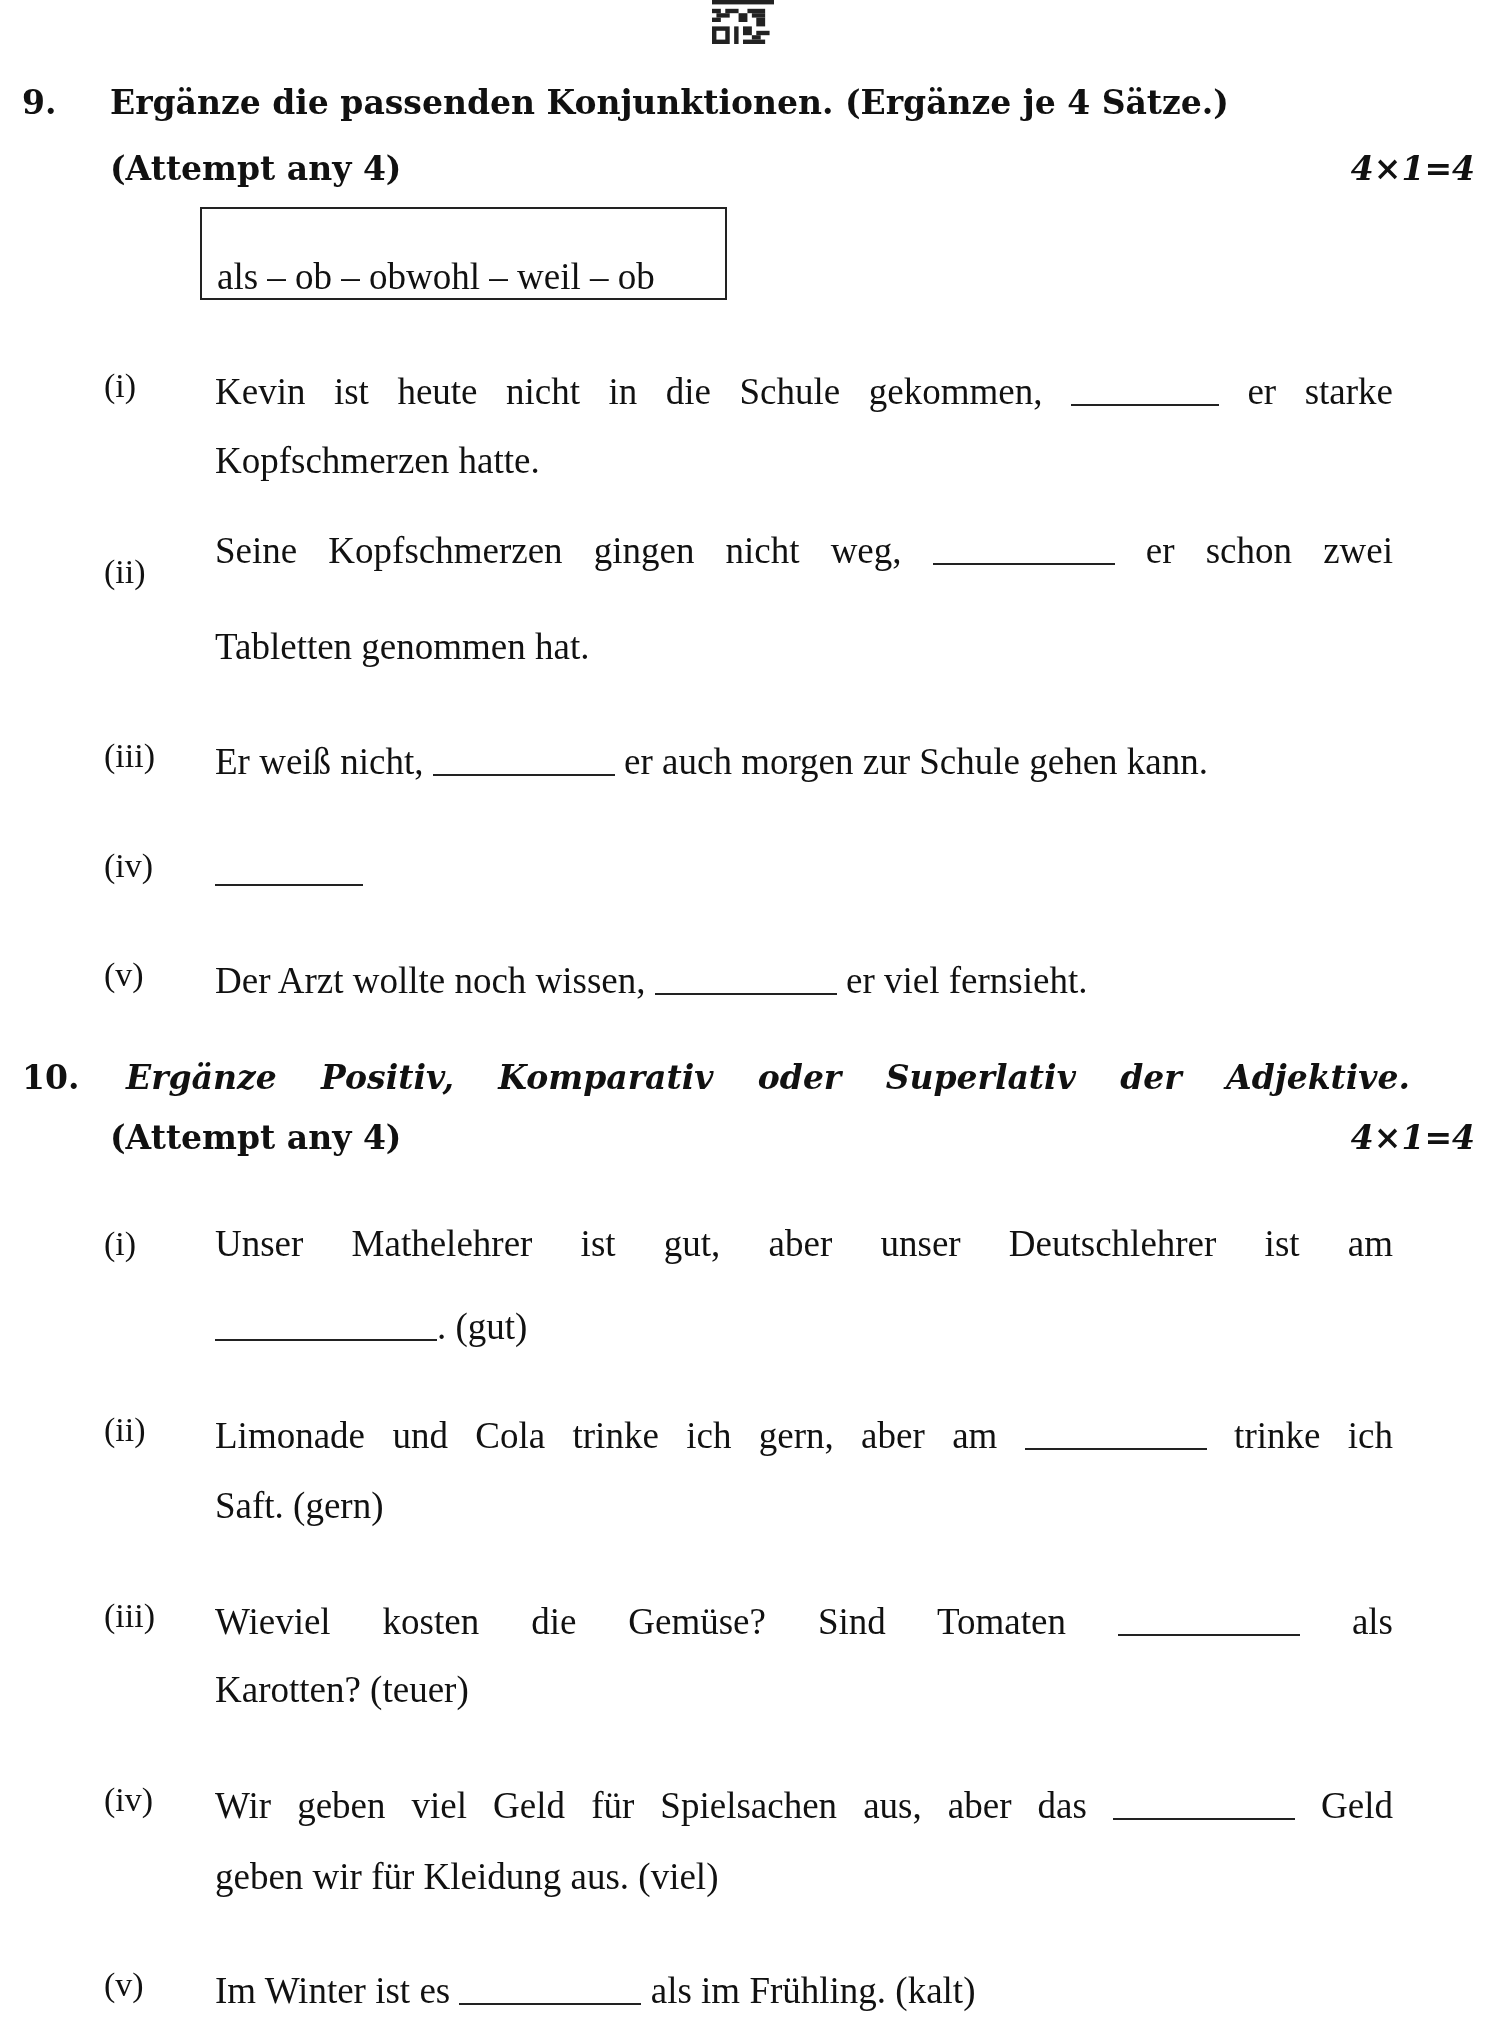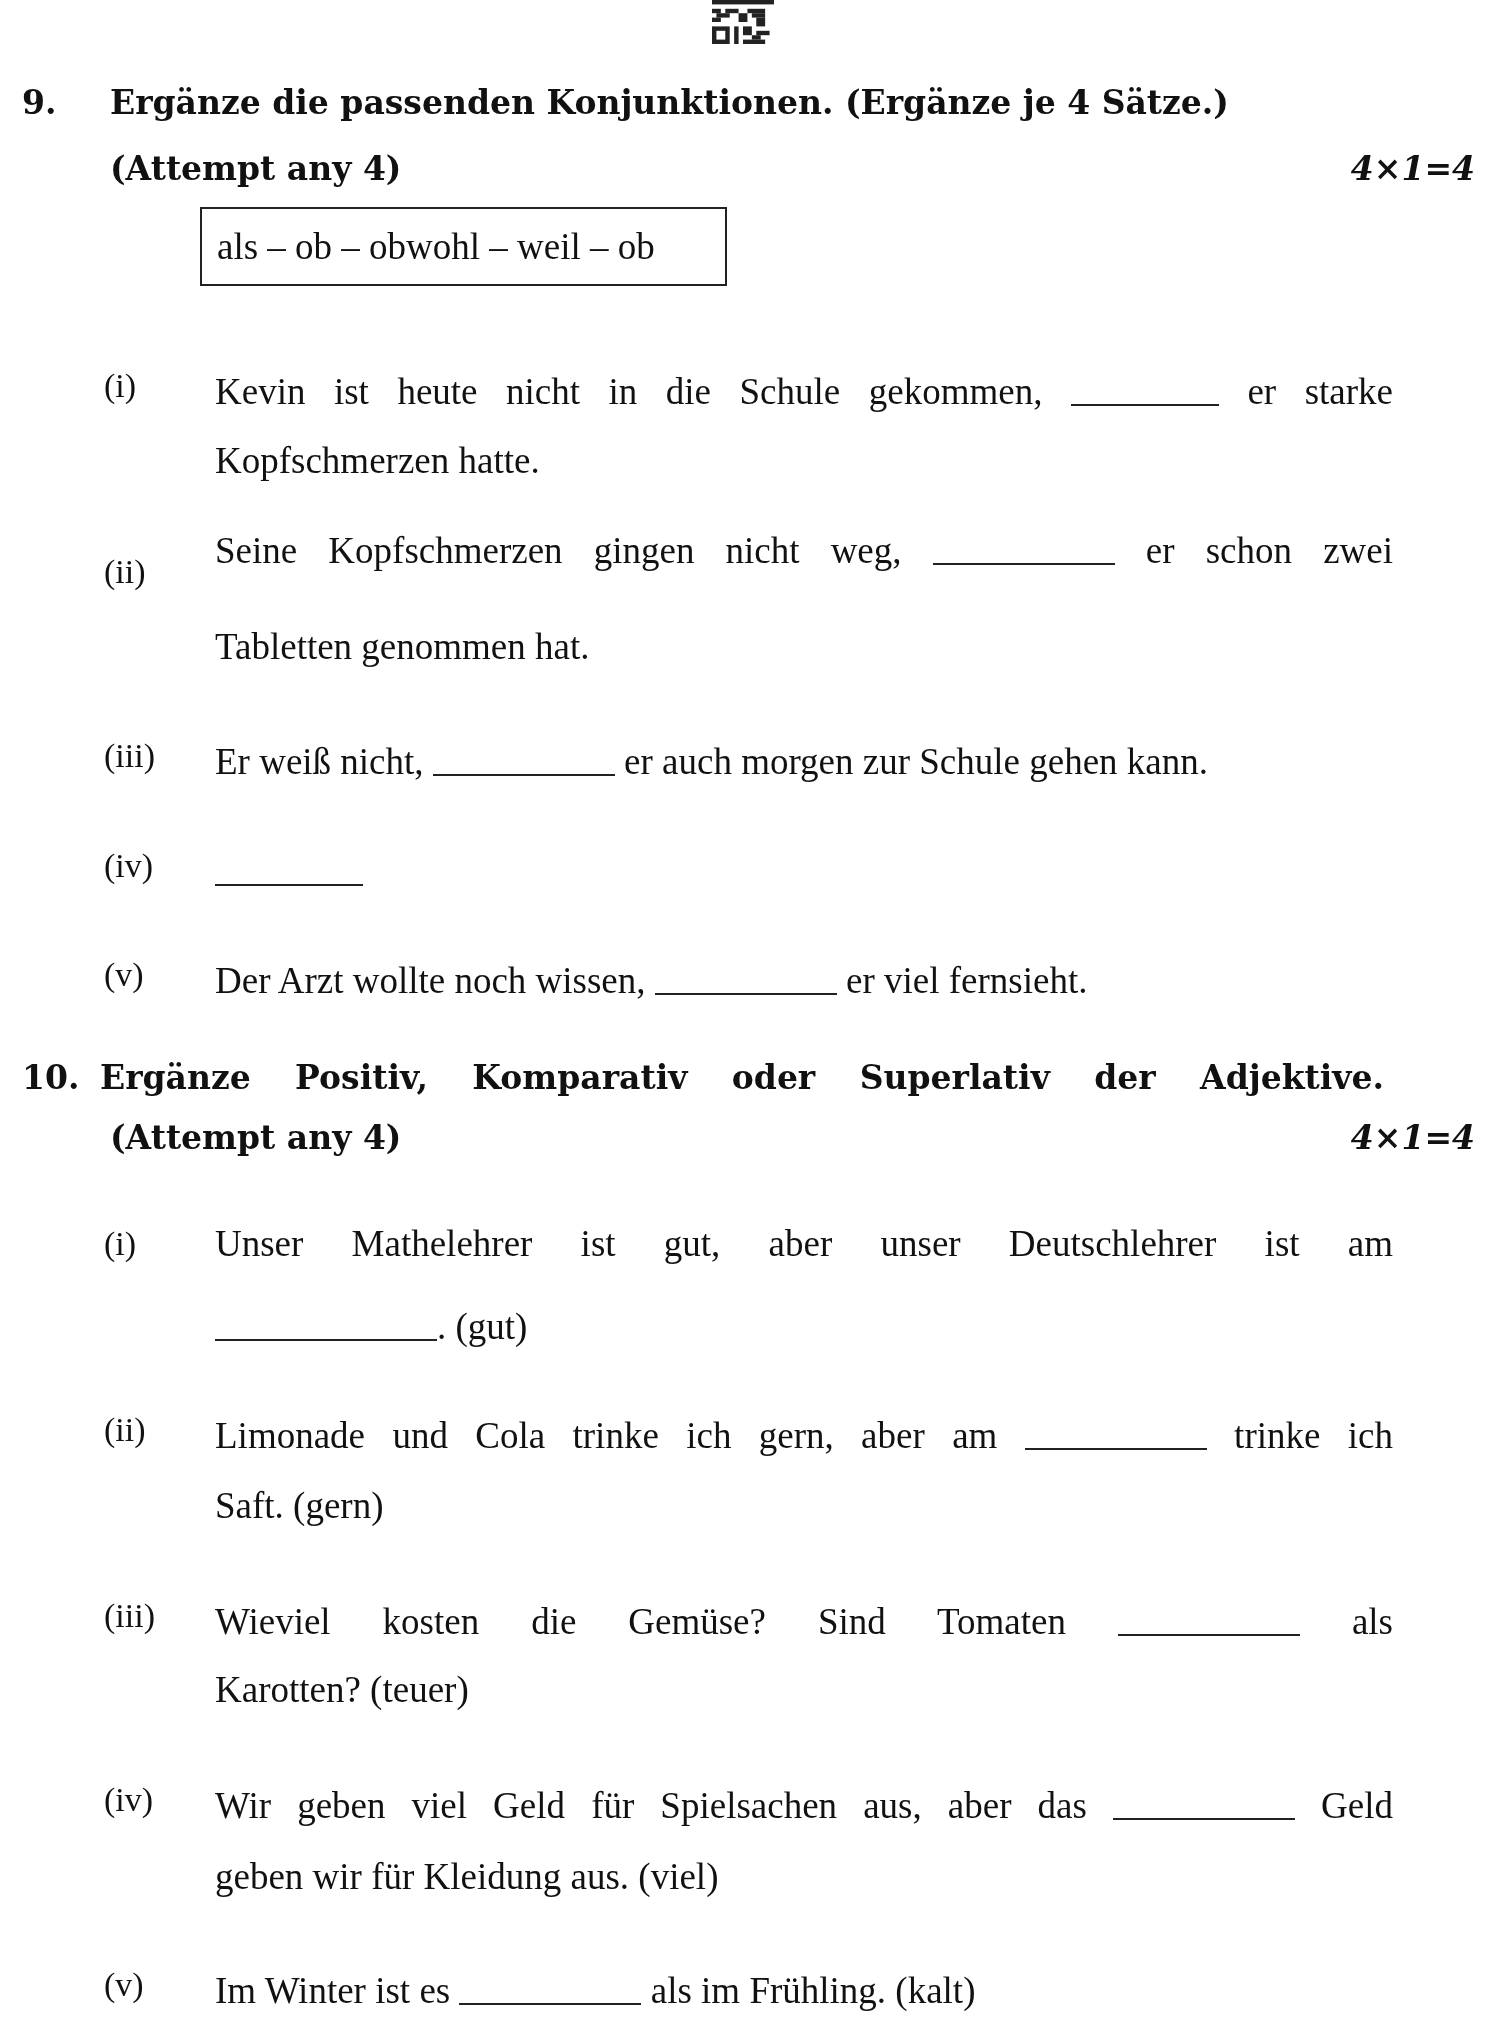--- a/index.html
+++ b/index.html
@@ -7,27 +7,27 @@
     width: 1505px; height: 2034px; position: relative; overflow: hidden;
     font-family: "DejaVu Serif", "Liberation Serif", serif;
     color: #111111;
   }
   .abs { position: absolute; white-space: nowrap; }
   .qr {
     position: absolute; left: 712px; top: 0px; width: 62px; height: 44px;
   }
   .qnum { font-weight: bold; font-size: 33px; left: 22px; }
   .qhead { font-weight: bold; font-size: 33px; left: 110px; }
-  .qhead-just { left: 100px; width: 1284px; text-align: justify; text-align-last: justify; white-space: normal; }
+  .qhead-just { left: 126px; width: 1284px; text-align: justify; text-align-last: justify; white-space: normal; font-style: italic; }
   .marks { font-weight: bold; font-style: italic; font-size: 33px; right: 30px; }
   .wordbox {
-    position: absolute; left: 200px; top: 207px; width: 527px; height: 79px;
+    position: absolute; left: 200px; top: 207px; width: 527px; height: 93px;
     border: 2px solid #222; box-sizing: border-box;
     font-family: "Liberation Serif", serif; font-size: 37px;
-    display: flex; align-items: center; padding-left: 15px;
+    display: flex; align-items: flex-end; padding-left: 15px;
   }
   .sublabel { font-family: "Liberation Serif", serif; font-size: 34px; left: 104px; }
   .line {
     font-family: "Liberation Serif", serif; font-size: 37px;
     left: 215px; width: 1178px;
   }
   .just { text-align: justify; text-align-last: justify; white-space: normal; }
   .blank { display: inline-block; border-bottom: 2px solid #222; height: 1em; vertical-align: -0.05em; }
   .txt { line-height: 1; }
 </style>

